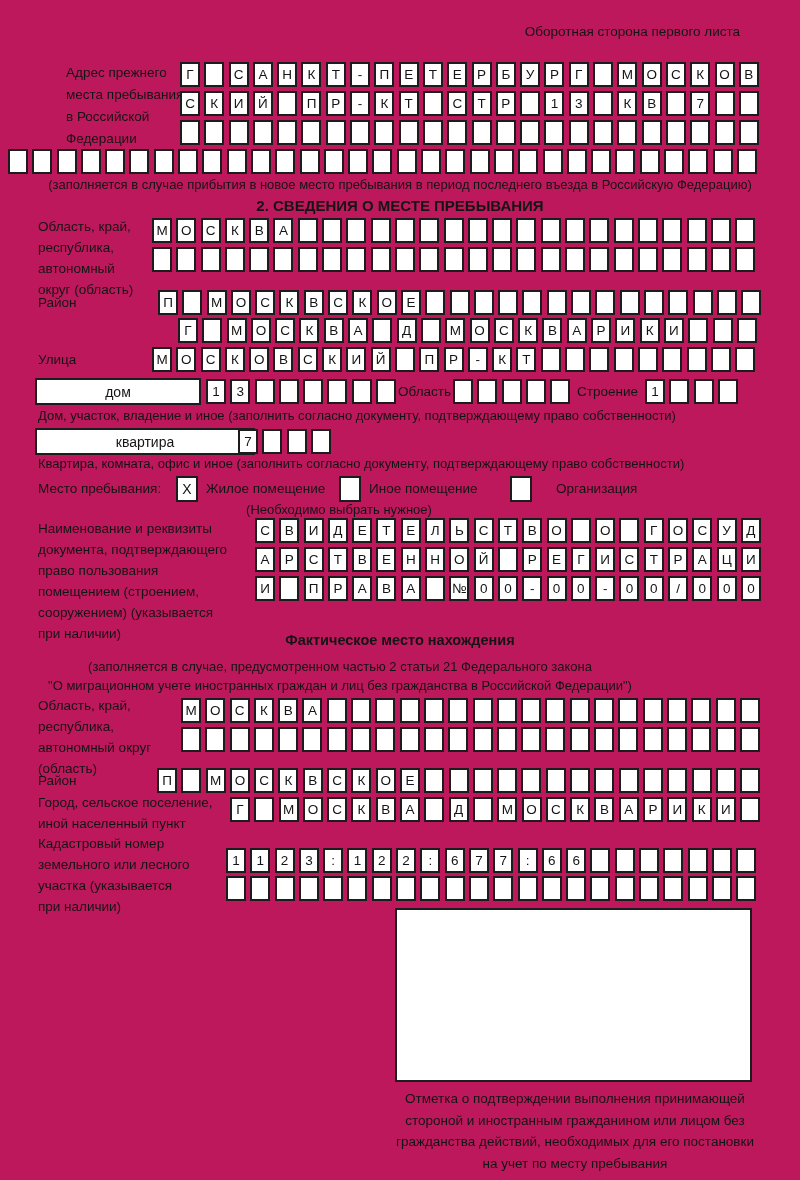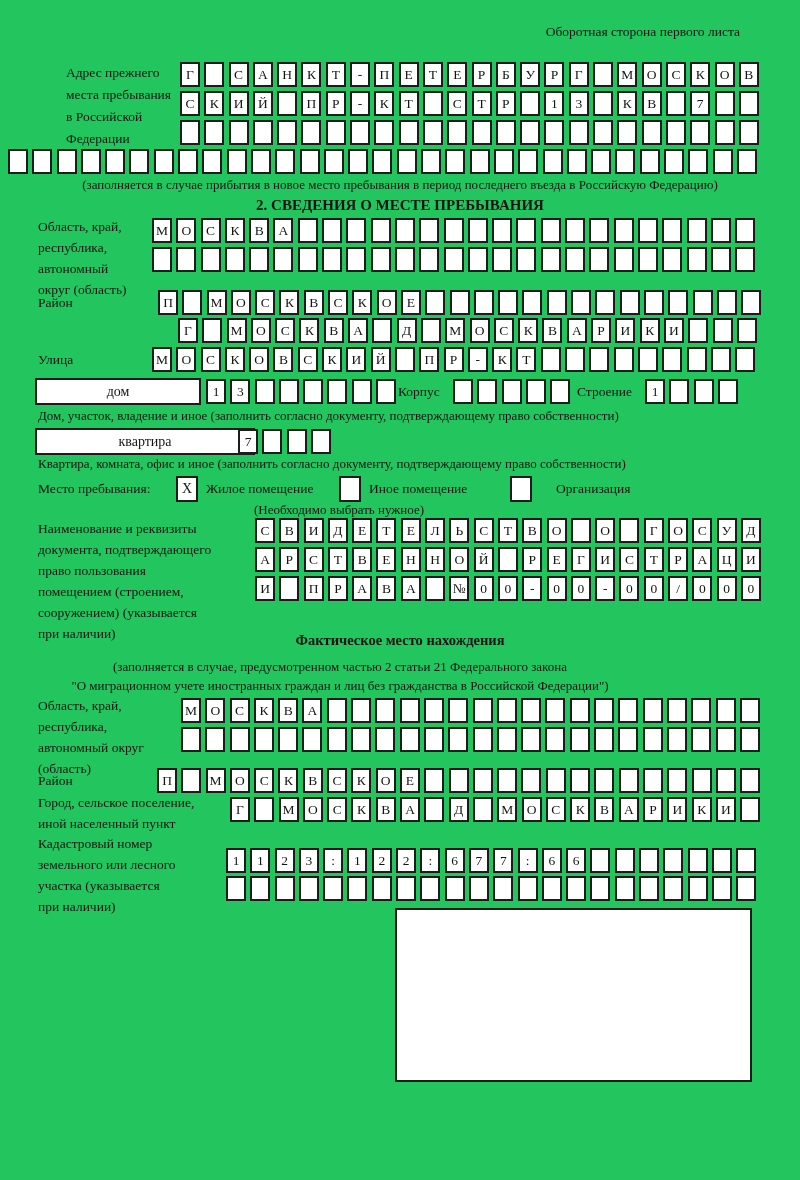--- a/index.html
+++ b/index.html
@@ -1,18 +1,18 @@
 <!DOCTYPE html>
 <html><head>
 <meta charset="utf-8">
 <style>
   html,body { margin:0; padding:0; background:#fff; }
   .page {
-    position:relative; width:800px; height:1180px; background:#22c55e;
-    font-family:Liberation Serif, serif; color:#141414; overflow:hidden;
+    position:relative; width:800px; height:1180px; background:#be185d;
+    font-family:Liberation Sans, sans-serif; color:#141414; overflow:hidden;
   }
   .abs { position:absolute; }
   .lbl { font-size:13.5px; line-height:21px; white-space:pre-line; }
   .lbl-lh22 { line-height:22px;margin-left:28px; }
   .note { font-size:13px; text-align:center; white-space:pre-line; }
   .heading { font-weight:bold; font-size:15px; text-align:center; white-space:nowrap; }
   .cells { display:flex; gap:4.3px; }
   .cell {
     width:20px; height:25px; border:2px solid #1c1c1c; box-sizing:border-box;
     display:flex; align-items:center; justify-content:center;
@@ -304,21 +304,21 @@
   <div class="abs cells" style="left:206px; top:379px;">
       <div class="cell">1</div>
       <div class="cell">3</div>
       <div class="cell"></div>
       <div class="cell"></div>
       <div class="cell"></div>
       <div class="cell"></div>
       <div class="cell"></div>
       <div class="cell"></div>
     </div>
-  <div class="abs lbl" style="left:398px; top:381px;">Корпус</div>
+  <div class="abs lbl" style="left:398px; top:381px;">Область</div>
   <div class="abs cells" style="left:453px; top:379px;">
       <div class="cell"></div>
       <div class="cell"></div>
       <div class="cell"></div>
       <div class="cell"></div>
       <div class="cell"></div>
     </div>
   <div class="abs lbl" style="left:577px; top:381px;text-align:right;">Строение</div>
   <div class="abs cells" style="left:645px; top:379px;">
       <div class="cell">1</div>
@@ -586,14 +586,18 @@
       <div class="cell"></div>
       <div class="cell"></div>
       <div class="cell"></div>
       <div class="cell"></div>
       <div class="cell"></div>
       <div class="cell"></div>
       <div class="cell"></div>
     </div>
 
   <div class="abs stamp" style="left:395px; top:908px; width:357px; height:174px;"></div>
+  <div class="abs note" style="left:360px; top:1088px; width:430px; font-size:13.5px; line-height:21.5px;">Отметка о подтверждении выполнения принимающей
+стороной и иностранным гражданином или лицом без
+гражданства действий, необходимых для его постановки
+на учет по месту пребывания</div>
 
 </div>
 
 </body></html>

